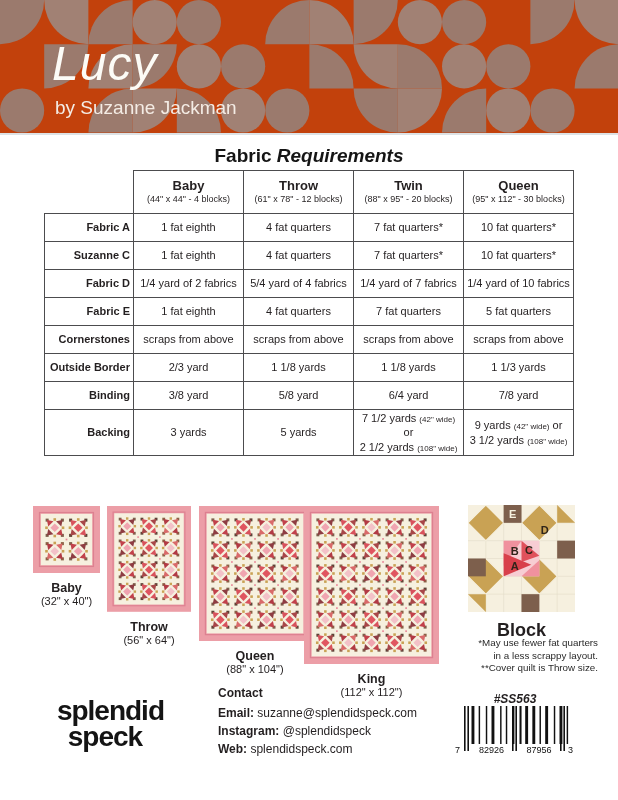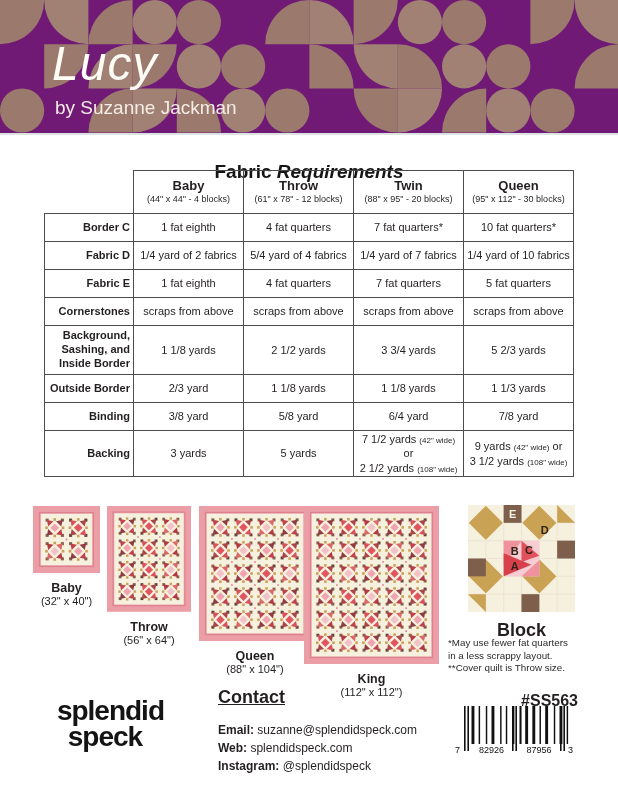--- a/index.html
+++ b/index.html
@@ -1,26 +1,26 @@
 <!DOCTYPE html>
 <html><head>
 <meta charset="utf-8">
 <style>
   html,body{margin:0;padding:0;}
   body{
     width:618px;height:800px;position:relative;background:#ffffff;
     font-family:"Liberation Sans",sans-serif;color:#231f20;overflow:hidden;
   }
   
-  .banner{position:absolute;left:0;top:0;width:618px;height:133px;background:#701a75;overflow:hidden;border-bottom:2px solid #dde2e5;}
+  .banner{position:absolute;left:0;top:0;width:618px;height:133px;background:#c2410c;overflow:hidden;border-bottom:2px solid #dde2e5;}
   .banner svg{position:absolute;left:0;top:0;}
   .banner-title{position:absolute;left:52px;top:36px;font-size:48px;font-style:italic;font-weight:500;color:#fcfbf6;letter-spacing:1px;}
   .banner-byline{position:absolute;left:55px;top:97px;font-size:19px;color:#f4ece5;}
   
-  .fr-title{position:absolute;left:0;top:145px;width:618px;text-align:center;font-size:19px;font-weight:600;color:#151515;margin-top:16px;}
+  .fr-title{position:absolute;left:0;top:145px;width:618px;text-align:center;font-size:19px;font-weight:600;color:#151515;}
   .fr-title .it{font-style:italic;}
   
   table.req{position:absolute;left:44px;top:170px;border-collapse:collapse;table-layout:fixed;}
   table.req th,table.req td{border:1px solid #4c4c4e;padding:1px 3px;}
   table.req th.corner{border:none;}
   table.req col.c-label{width:89px;}
   table.req col.c-size{width:110px;}
   th.size{height:40px;vertical-align:middle;text-align:center;font-weight:400;}
   th.size .size-name{font-size:13px;font-weight:700;display:block;line-height:1.15;}
   th.size .size-detail{font-size:9px;display:block;line-height:1.2;color:#231f20;}
@@ -33,29 +33,29 @@
   
   .fig{position:absolute;text-align:center;}
   .fig .cap-name{font-size:12.5px;font-weight:700;margin-top:4px;line-height:1.15;}
   .fig .cap-size{font-size:11px;line-height:1.15;}
   #fig-baby{left:33px;top:506px;width:67px;}
   #fig-throw{left:107px;top:506px;width:84px;}
   #fig-queen{left:199px;top:506px;width:112px;}
   #fig-king{left:304px;top:506px;width:135px;}
   #fig-block{left:468px;top:505px;width:107px;}
   #fig-block .cap-name{font-size:18px;}
-  .notes{position:absolute;left:448px;top:637px;width:150px;text-align:left;font-size:9.8px;line-height:1.3;color:#2a2a2a;}
+  .notes{position:absolute;left:448px;top:637px;width:150px;text-align:right;font-size:9.8px;line-height:1.3;color:#2a2a2a;}
   
   .logo{position:absolute;left:46px;top:697px;width:118px;text-align:center;color:#141414;}
   .logo .l1{font-size:28px;font-weight:600;letter-spacing:-1px;line-height:1;text-align:right;}
   .logo .l2{font-size:28px;font-weight:600;letter-spacing:-1px;line-height:0.85;}
   .contact{position:absolute;left:218px;top:684px;font-size:12px;line-height:1.5;}
-  .contact .hd{font-weight:700;font-size:18px;margin-bottom:10px;text-decoration:underline;}
+  .contact .hd{font-weight:700;font-size:12px;margin-bottom:2px;}
   .contact b{font-weight:700;text-align:center;}
-  .sku{position:absolute;left:452px;top:692px;width:126px;text-align:right;font-size:16px;font-weight:700;}
+  .sku{position:absolute;left:452px;top:692px;width:126px;text-align:center;font-size:12px;font-weight:700;font-style:italic;}
   .barcode{position:absolute;left:452px;top:704px;width:126px;text-align:center;}
 </style>
 </head>
 <body>
 
 <div class="banner">
   <svg id="banner-pattern" width="618" height="133">
       <path d="M0,0 L44.2,0 A44.2,44.2 0 0 1 0,44.2 Z" fill="#9b7a6d"></path>
       <path d="M88.4,0 L88.4,44.2 A44.2,44.2 0 0 1 44.2,0 Z" fill="#a18174"></path>
       <path d="M132.60000000000002,44.2 L88.4,44.2 A44.2,44.2 0 0 1 132.60000000000002,0 Z" fill="#9b7a6d"></path>
@@ -123,21 +123,28 @@
           <span class="size-detail">(88" x 95" - 20 blocks)</span>
         </th>
         <th class="size">
           <span class="size-name">Queen</span>
           <span class="size-detail">(95" x 112" - 30 blocks)</span>
         </th>
       </tr>
     </thead>
   <tbody id="req-body">
       <tr class="r-n">
-        <td class="label">Border C</td>
+        <td class="label">Fabric A</td>
+        <td class="val">1 fat eighth</td>
+        <td class="val">4 fat quarters</td>
+        <td class="val">7 fat quarters*</td>
+        <td class="val">10 fat quarters*</td>
+      </tr>
+      <tr class="r-n">
+        <td class="label">Suzanne C</td>
         <td class="val">1 fat eighth</td>
         <td class="val">4 fat quarters</td>
         <td class="val">7 fat quarters*</td>
         <td class="val">10 fat quarters*</td>
       </tr>
       <tr class="r-n">
         <td class="label">Fabric D</td>
         <td class="val">1/4 yard of 2 fabrics</td>
         <td class="val">5/4 yard of 4 fabrics</td>
         <td class="val">1/4 yard of 7 fabrics</td>
@@ -149,27 +156,20 @@
         <td class="val">4 fat quarters</td>
         <td class="val">7 fat quarters</td>
         <td class="val">5 fat quarters</td>
       </tr>
       <tr class="r-n">
         <td class="label">Cornerstones</td>
         <td class="val">scraps from above</td>
         <td class="val">scraps from above</td>
         <td class="val">scraps from above</td>
         <td class="val">scraps from above</td>
-      </tr>
-      <tr class="r-bg">
-        <td class="label">Background,<br>Sashing, and<br>Inside Border</td>
-        <td class="val">1 1/8 yards</td>
-        <td class="val">2 1/2 yards</td>
-        <td class="val">3 3/4 yards</td>
-        <td class="val">5 2/3 yards</td>
       </tr>
       <tr class="r-n">
         <td class="label">Outside Border</td>
         <td class="val">2/3 yard</td>
         <td class="val">1 1/8 yards</td>
         <td class="val">1 1/8 yards</td>
         <td class="val">1 1/3 yards</td>
       </tr>
       <tr class="r-n">
         <td class="label">Binding</td>
@@ -1283,22 +1283,22 @@
 
 <div class="logo">
   <div class="l1">splendid</div>
   <div class="l2">speck</div>
 </div>
 
 <div class="contact">
   <div class="hd">Contact</div>
   <div id="contact-lines">
       <div><b>Email:</b> suzanne@splendidspeck.com</div>
+      <div><b>Instagram:</b> @splendidspeck</div>
       <div><b>Web:</b> splendidspeck.com</div>
-      <div><b>Instagram:</b> @splendidspeck</div>
     </div>
 </div>
 
 <div class="sku">#SS563</div>
 <div class="barcode">
   <svg id="barcode-svg" width="126" height="58">
       <rect x="12" y="2" width="1.6" height="45" fill="#111"></rect>
       <rect x="15.4" y="2" width="1.6" height="45" fill="#111"></rect>
       <rect x="19.5" y="2" width="2.9" height="38" fill="#111"></rect>
       <rect x="26.65" y="2" width="1.45" height="38" fill="#111"></rect>

